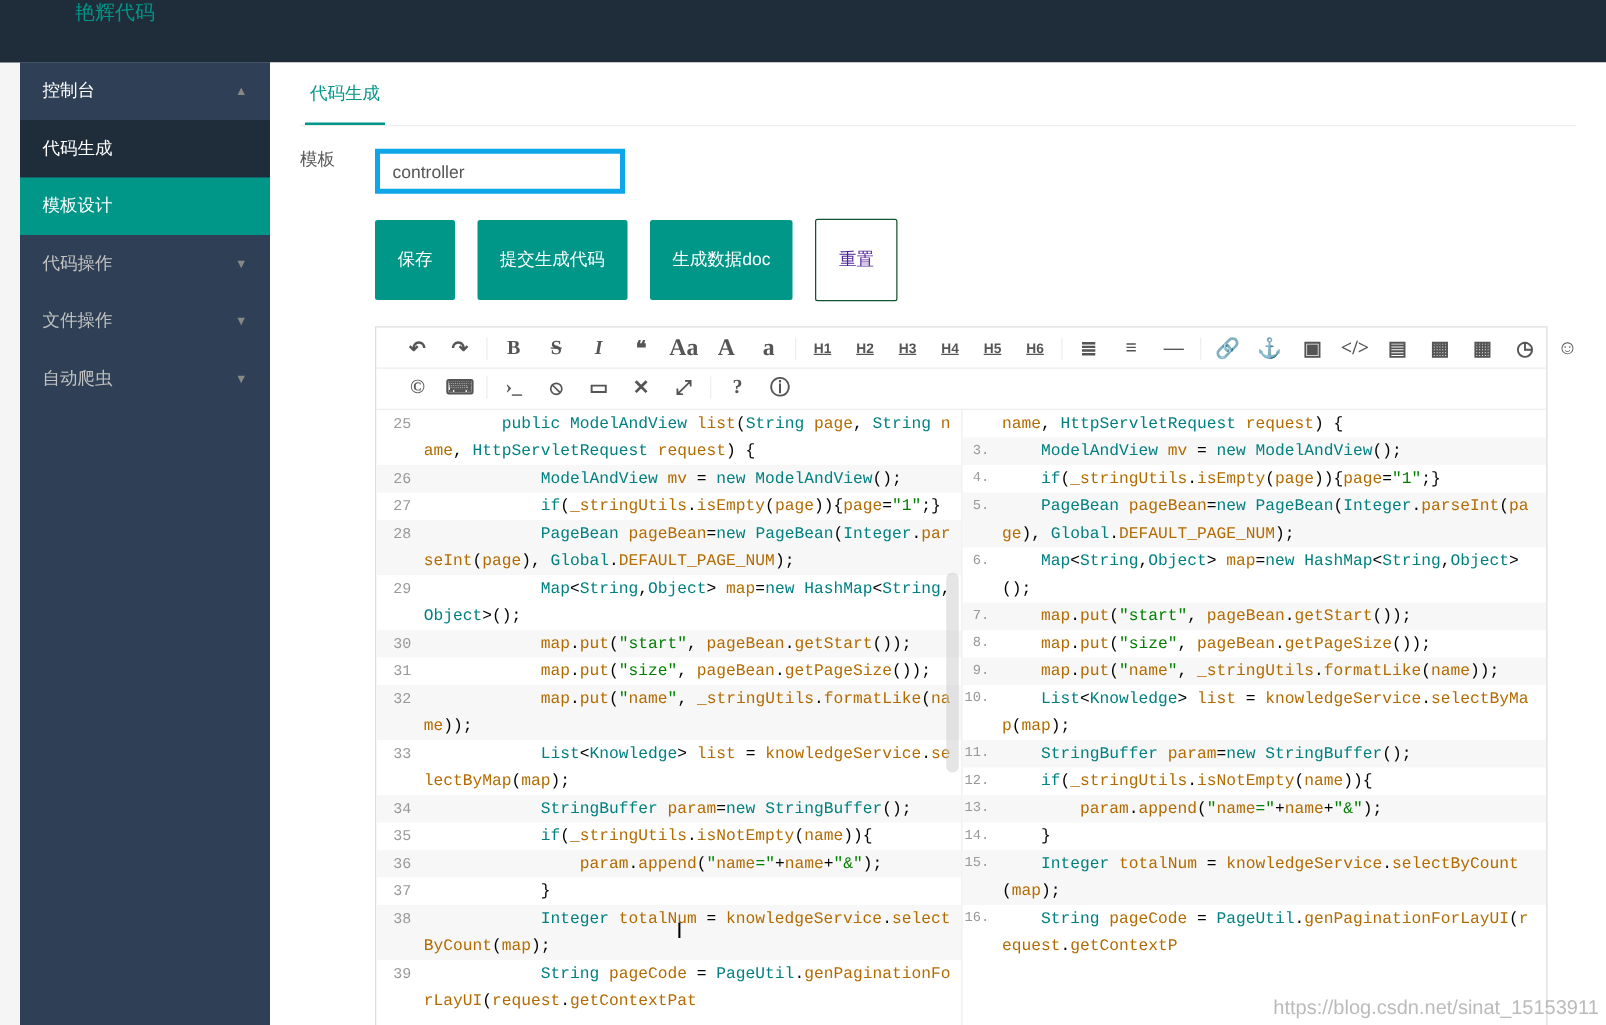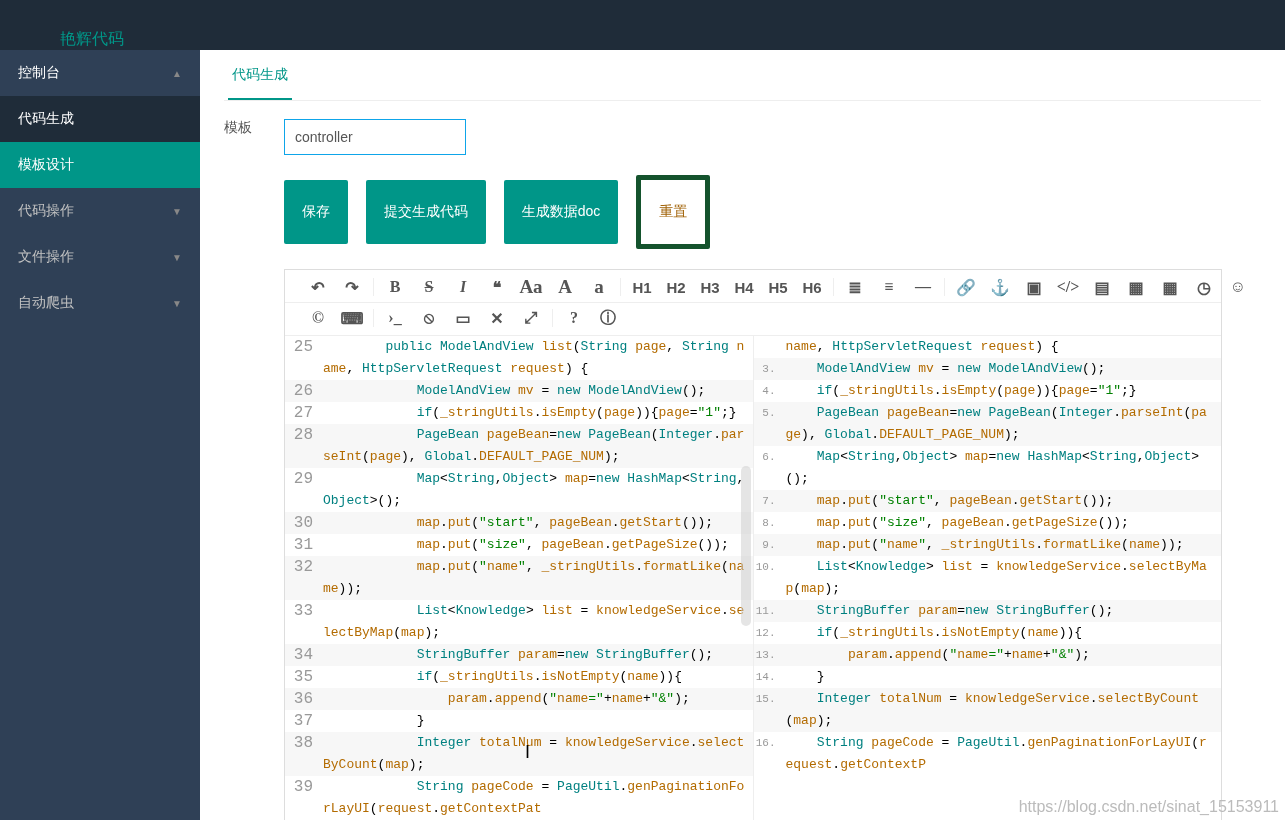--- a/index.html
+++ b/index.html
@@ -1,51 +1,51 @@
 <!DOCTYPE html>
 <html><head>
 <meta charset="utf-8">
 <style>
 * { margin:0; padding:0; box-sizing:border-box; }
 body { font-family: "Microsoft YaHei", Arial, sans-serif; font-size:14px; background:#f5f5f5; width:1285px; height:820px; overflow:hidden; position:relative; }
-.topbar { height:50px; background:#1f2c39; color:#009688; display:flex; align-items:flex-end; padding-left:60px; }
+.topbar { height:50px; background:#1f2c39; color:#009688; display:flex; align-items:flex-start; padding-left:60px; }
 .brand { font-size:16px; color:#009688; }
-.main { display:flex; height:calc(100% - 50px); }
+.main { display:flex; height:calc(100% - 50px);margin-left:16px; }
 .sidebar { width:200px; background:#2f4056; color:#c2c2c2; }
 .side-head { background:#2f4056; color:#fff; padding:14px 18px; display:flex; justify-content:space-between; align-items:center; }
 .side-item { padding:14px 18px; cursor:pointer; color:#c2c2c2; display:flex; justify-content:space-between; align-items:center; }
 .side-item.dark { background:#1f2c39; color:#fff; }
 .side-item.active { background:#009688; color:#fff; }
 .chev { font-size:10px; color:#888; }
 .content { flex:1; background:#fff; padding:0 24px; overflow:hidden; }
 .tabs { border-bottom:1px solid #eee; }
 .tab { display:inline-block; padding:16px 4px 14px; margin-left:4px; color:#009688; border-bottom:2px solid #009688; font-size:14px; }
 .formrow { display:flex; align-items:flex-start; margin:18px 0 20px; }
 .formrow label { width:60px; color:#555; font-size:14px; }
-.formrow input { width:182px; height:36px; border:1px solid #0ea5e9; padding:0 10px; font-size:14px; color:#555; }
+.formrow input { width:200px; height:36px; border:4px solid #0ea5e9; padding:0 10px; font-size:14px; color:#555; }
 .btnrow { margin-left:60px; margin-bottom:20px; }
 .btn { display:inline-block; padding:23px 18px; margin-right:14px; border:none; font-size:14px; cursor:pointer; border-radius:2px; }
 .btn.primary { background:#009688; color:#fff; }
-.btn.default { background:#fff; color:#a16207; border:5px solid #14532d; }
+.btn.default { background:#fff; color:#4c1d95; border:1px solid #14532d; }
 .editor { margin-left:60px; border:1px solid #ddd; width:938px; }
 .toolbar { border-bottom:1px solid #eee; padding:2px 0; }
 .trow { display:flex; align-items:center; padding:6px 12px; color:#555; }
 .trow + .trow { border-top:1px solid #eee; }
 .tgrp { display:flex; align-items:center; padding:0 12px; border-right:1px solid #eee; gap:16px; }
 .tgrp:last-child { border-right:none; }
 .ticon { width:18px; height:18px; display:inline-flex; align-items:center; justify-content:center; cursor:pointer; font-weight:bold; font-family:Georgia,serif; font-size:16px; color:#555; }
-.ticon.h { font-family:Arial; font-weight:bold; font-size:15px; }
+.ticon.h { font-family:Arial; font-weight:bold; font-size:11px;text-decoration:underline; }
 .ticon.sm { font-size:19px; }
 .panes { display:flex; height:494px; }
 .pane { flex:1; overflow:auto; position:relative; }
 .pane.left { border-right:1px solid #eee; }
 .code { font-family:"Courier New",monospace; font-size:13px; line-height:22px; }
 .cl { display:flex; }
 .cl.alt { background:#f7f7f7; }
-.ln { width:36px; text-align:right; padding-right:8px; color:#999; font-size:16px; flex-shrink:0; user-select:none; }
+.ln { width:36px; text-align:right; padding-right:8px; color:#999; font-size:12px; flex-shrink:0; user-select:none; }
 .ct { flex:1; padding:0 8px 0 2px; white-space:pre-wrap; word-break:break-all; }      
 .ty { color:#008080; }
 .fn { color:#b36b00; }
 .str { color:#008000; }
 .nm { color:#b36b00; }
 .pane.right .ln { width:30px; font-size:11px; }
 .cursor-mark { position:absolute; left:240px; top:406px; font-size:18px; color:#000; pointer-events:none; }
 .watermark { position:absolute; right:6px; bottom:4px; color:#bbb; font-size:16px; font-family:Arial; }
 .scrollhint { position:absolute; right:2px; top:130px; width:10px; height:160px; background:#ccc; border-radius:5px; opacity:.5; }
 </style>

